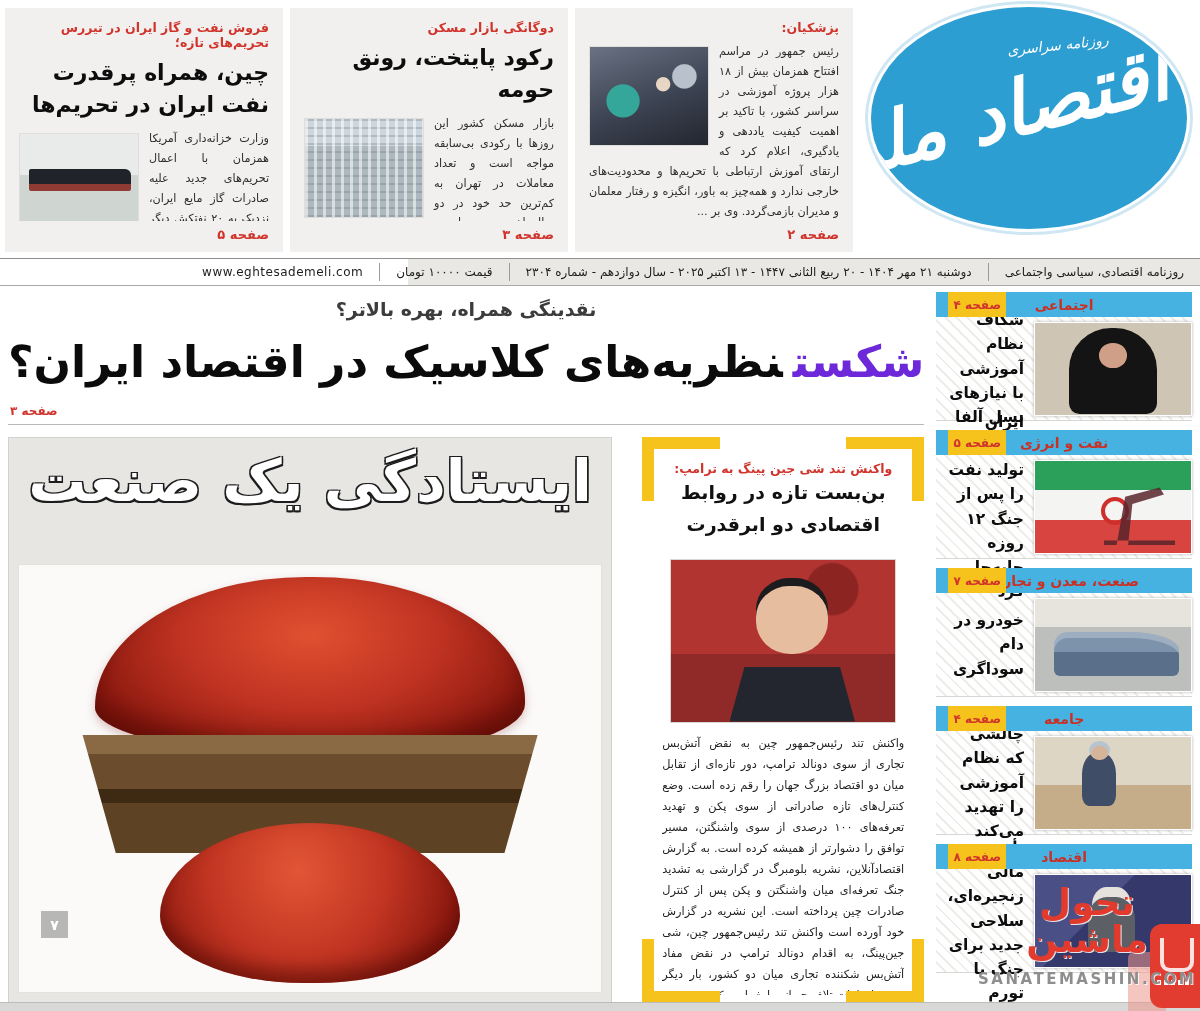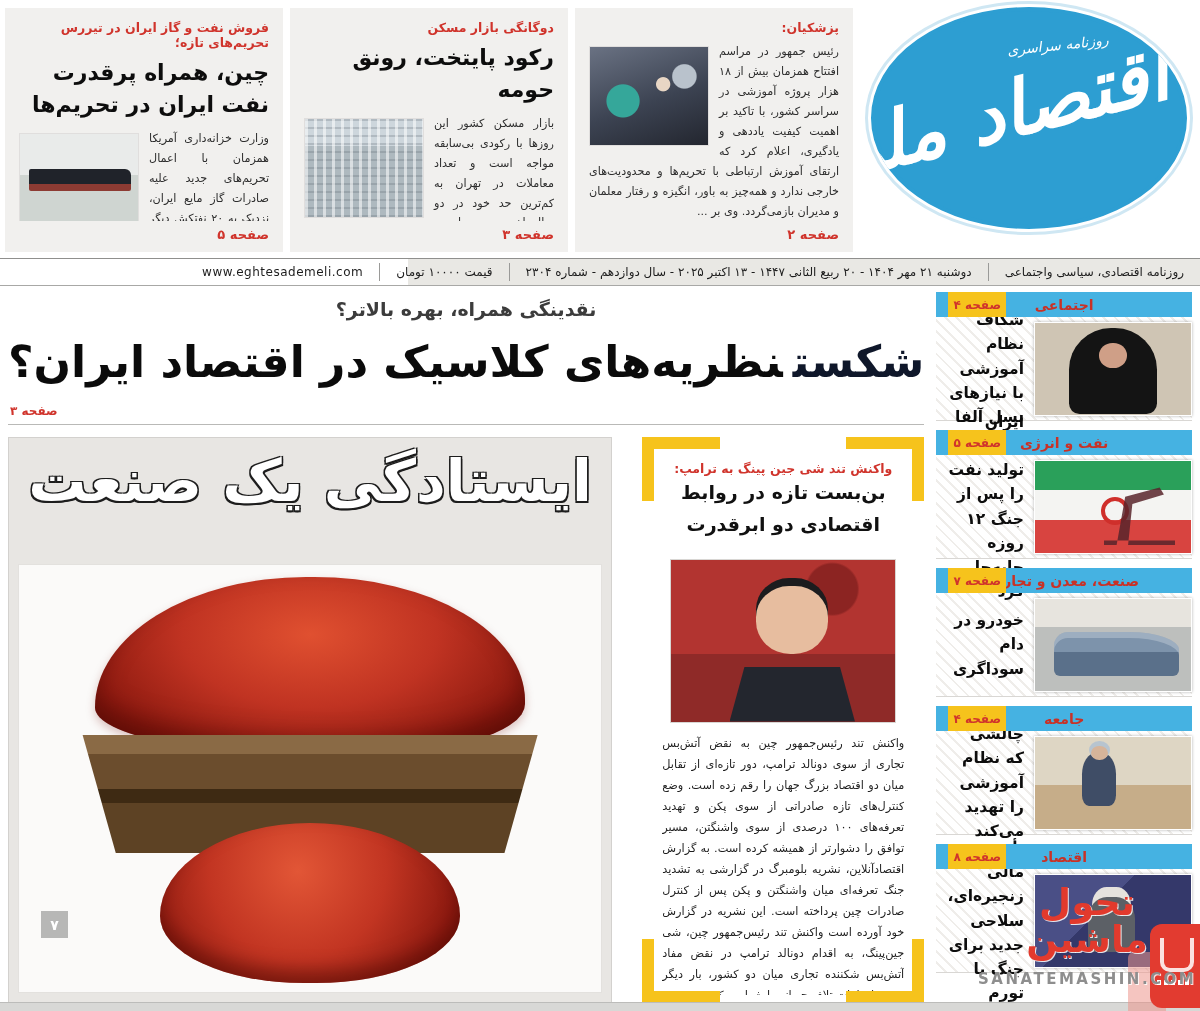--- a/index.html
+++ b/index.html
@@ -110,21 +110,21 @@
       border-bottom:1px solid #d9d7d4; }
   .sec-photo { width:158px; height:94px; border:1px solid #fff; box-shadow:0 0 3px rgba(0,0,0,.3); flex:none; }
   .sec-title { flex:1; padding:0 10px 0 6px; font-size:15.5px; font-weight:bold; line-height:1.55;
       text-align:right; color:#0d0d0d; }
 
   
   .maincol { flex:1; position:relative; }
   .lead { position:relative; height:133px; text-align:center; padding-top:6px; border-bottom:1px solid #b9b9b7; }
   .lead-kicker { font-size:19px; font-weight:bold; color:#3c3c3c; margin-bottom:16px; }
   .lead-headline { font-size:44px; font-weight:bold; color:#0b0b0b; white-space:nowrap; letter-spacing:-.5px; }
-  .lead-headline .red { color:#0f172a; margin-left:10px; }
+  .lead-headline .red { color:#6d28d9; margin-left:10px; }
   .lead-page { position:absolute; left:2px; bottom:6px; color:#d0342c; font-weight:bold; font-size:12px; }
 
   .cols { position:absolute; top:145px; bottom:0; left:0; right:0; display:flex; gap:30px; }
 
   
   .center { width:282px; position:relative; padding:24px 20px 28px; }
   .corner { position:absolute; width:78px; height:64px; border:12px solid #f6c31c; }
   .c-tr { top:0; right:0; border-left:none; border-bottom:none; }
   .c-tl { top:0; left:0; border-right:none; border-bottom:none; }
   .c-br { bottom:0; right:0; border-left:none; border-top:none; }

